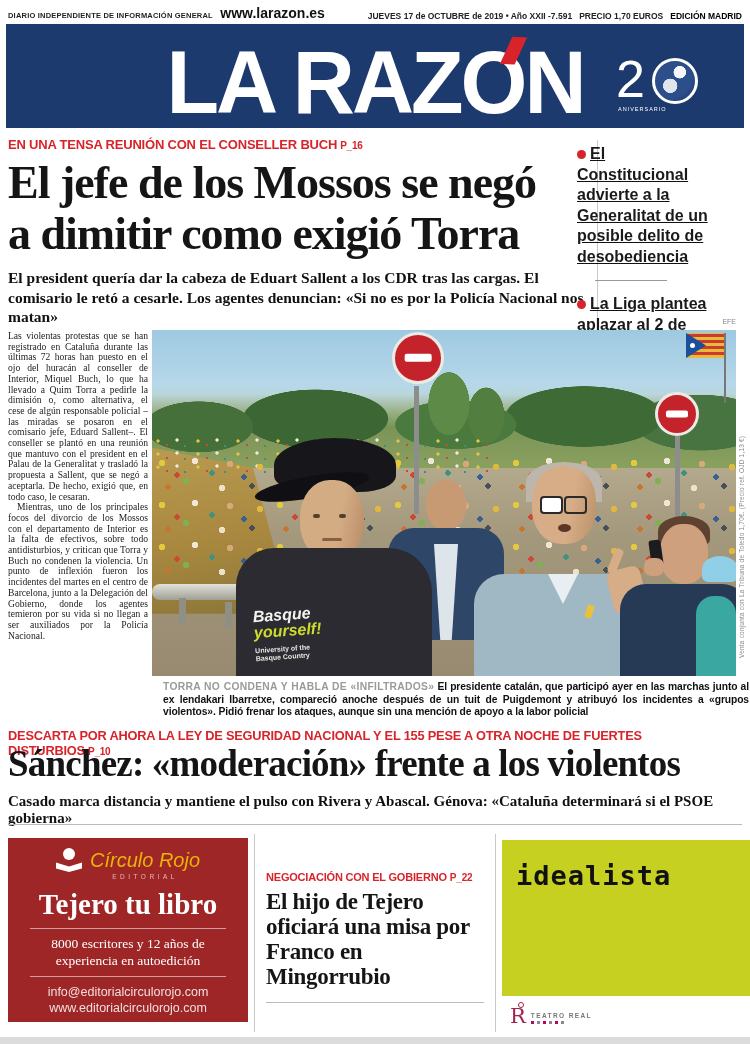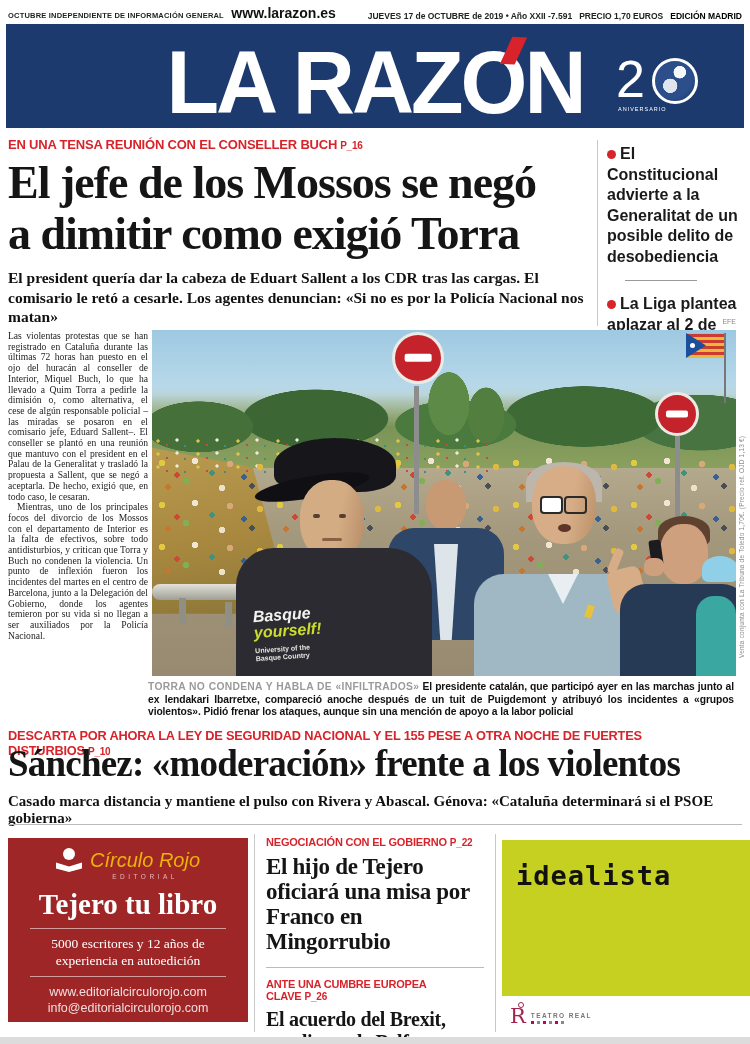--- a/index.html
+++ b/index.html
@@ -37,21 +37,21 @@
   .anniv-label { position:absolute; left:2px; bottom:0; font-size:5.5px; letter-spacing:1px; }
   
   .kicker { font-weight:bold; color:#d8232a; font-size:13px; letter-spacing:-.2px; }
   .pageref { font-size:10px; font-weight:bold; color:#d8232a; margin-left:3px; }
   .lead { position:absolute; top:137px; left:8px; width:586px; }
   .lead h1 { font-family:"Liberation Serif", serif; font-size:46px; line-height:51px;
     letter-spacing:-1px; color:#151515; margin-top:5px; font-weight:bold; }
   .deck { font-family:"Liberation Serif", serif; font-size:15.5px; font-weight:bold;
     line-height:19.5px; margin-top:9px; color:#111; }
   .v-divider { position:absolute; top:140px; left:597px; width:1px; height:186px; background:#c9c9c9; }
-  .sidebar { position:absolute; top:144px; left:607px; width:137px; }
+  .sidebar { position:absolute; top:144px; left:577px; width:137px;text-decoration:underline; }
   .side-item { font-size:16px; line-height:20.5px; font-weight:bold; color:#1a1a1a; }
   .bullet { display:inline-block; width:9px; height:9px; border-radius:50%;
     background:#d8232a; margin-right:4px; }
   .side-rule { border:none; border-top:1px solid #999; width:72px; margin:13px auto 13px 18px; }
   
   .article-col { position:absolute; top:331px; left:8px; width:140px;
     font-family:"Liberation Serif", serif; font-size:9.6px; line-height:10.7px;
     text-align:justify; color:#222; hyphens:auto; }
   .article-col p.indent { text-indent:9px; }
   
@@ -175,21 +175,21 @@
   .edge-person .capt { position:absolute; left:6px; top:0; width:36px; height:26px;
     background:#8fd0e8; border-radius:50% 50% 20% 20%; }
   .edge-person .torso { position:absolute; bottom:0; left:0; width:40px; height:80px;
     background:#3aa7a0; border-radius:18px 18px 0 0; }
   .photo-credit { position:absolute; top:318px; left:702px; width:34px; text-align:right;
     font-size:7px; color:#8a8a8a; }
   .side-note { position:absolute; top:338px; left:738px; height:320px;
     writing-mode:vertical-rl; transform:rotate(180deg);
     font-size:6.5px; color:#8a8a8a; letter-spacing:.2px; }
   
-  .caption { position:absolute; top:681px; left:148px; width:586px;
+  .caption { position:absolute; top:681px; left:163px; width:586px;
     font-size:10.3px; line-height:12.6px; font-weight:bold; text-align:justify; letter-spacing:-.1px; }
   .cap-label { color:#9a9a9a; letter-spacing:.3px; }
   .cap-text { color:#111; }
   
   .kicker2 { position:absolute; top:728px; left:8px; width:736px; font-weight:bold;
     color:#d8232a; font-size:12.8px; letter-spacing:-.2px; }
   .headline2 { position:absolute; top:742px; left:8px; width:736px;
     font-family:"Liberation Serif", serif; font-weight:bold; font-size:37px;
     letter-spacing:-.8px; white-space:nowrap; color:#151515; }
   .deck2 { position:absolute; top:793px; left:8px; width:736px;
@@ -208,21 +208,21 @@
   .cr-icon::after { content:""; position:absolute; left:0; top:12px; width:26px; height:12px;
     background:#fff; clip-path:polygon(0 20%, 50% 55%, 100% 20%, 100% 70%, 50% 100%, 0 70%); }
   .cr-name { font-size:20px; color:#eab308;font-style:italic; }
   .cr-sub { font-size:6.5px; letter-spacing:3.5px; color:#e4b9ba; margin-top:1px; margin-left:34px; }
   .cr-head { font-family:"Liberation Serif", serif; font-size:29px; font-weight:bold; margin-top:8px; }
   .cr-rule { height:1px; background:rgba(255,255,255,.55); margin:7px 10px; }
   .cr-line { font-family:"Liberation Serif", serif; font-size:13.5px; line-height:16.5px; padding:0 8px; }
   .cr-web { font-size:12.5px; line-height:16px; color:#f2dede; }
   .cr-phone { font-size:12px; font-weight:bold; margin-top:5px; }
   .col-briefs { width:240px; padding:6px 11px 0; }
-  .brief-kicker { font-weight:bold; color:#d8232a; font-size:11px; letter-spacing:-.2px; }
+  .brief-kicker { font-weight:bold; color:#d8232a; font-size:11px; letter-spacing:-.2px;margin-top:35px; }
   .brief-head { font-family:"Liberation Serif", serif; font-weight:bold; font-size:23px;
     line-height:25px; letter-spacing:-.3px; margin-top:6px; color:#151515; }
   .brief-head.small { font-size:20px; line-height:23px; }
   .brief-rule { border:none; border-top:1px solid #bbb; margin:13px 0 10px; }
   .col-ad-right { width:246px; }
   .ad-idealista { margin:10px 17px 0 6px; width:262px; height:156px; background:#c6d021;
     padding:20px 14px; }
   .ideal-brand { font-family:"DejaVu Sans Mono", monospace; font-weight:bold;
     font-size:27px; letter-spacing:1px; color:#111; }
   .ideal-slogan { font-size:21px; color:#222; margin-top:46px; letter-spacing:.5px; }
@@ -238,21 +238,21 @@
   .tr-dots i:nth-child(2n) { background:#888; }
   .bottom-strip { position:absolute; top:1037px; left:0; width:750px; height:7px; background:#dcdcdc; }
 </style>
 </head>
 <body>
 
 <div class="page">
 
   <header class="topbar">
     <div class="topbar-left">
-      <span class="tagline">OCTUBRE INDEPENDIENTE DE INFORMACIÓN GENERAL</span>
+      <span class="tagline">DIARIO INDEPENDIENTE DE INFORMACIÓN GENERAL</span>
       <span class="site-url">www.larazon.es</span>
     </div>
     <div class="topbar-right">
       <span>JUEVES 17 de OCTUBRE de 2019 • Año XXII -7.591</span>
       <span>PRECIO 1,70 EUROS</span>
       <span class="heavy">EDICIÓN MADRID</span>
     </div>
   </header>
 
   <div class="masthead">
@@ -375,24 +375,24 @@
 
     <div class="col-ad-left">
       <div class="ad-circulo">
         <div class="cr-logo-row">
           <span class="cr-icon"></span>
           <span class="cr-name">Círculo Rojo</span>
         </div>
         <div class="cr-sub">EDITORIAL</div>
         <div class="cr-head">Tejero tu libro</div>
         <div class="cr-rule"></div>
-        <div class="cr-line">5000 escritores y 12 años de experiencia en autoedición</div>
+        <div class="cr-line">8000 escritores y 12 años de experiencia en autoedición</div>
         <div class="cr-rule"></div>
+        <div class="cr-web">info@editorialcirculorojo.com</div>
         <div class="cr-web">www.editorialcirculorojo.com</div>
-        <div class="cr-web">info@editorialcirculorojo.com</div>
         <div class="cr-phone">91 082 00 48</div>
       </div>
     </div>
 
     <div class="col-divider"></div>
 
     <div class="col-briefs">
       <div>
         <div class="brief-kicker">
           <span>NEGOCIACIÓN CON EL GOBIERNO</span><span class="pageref">P_22</span>

